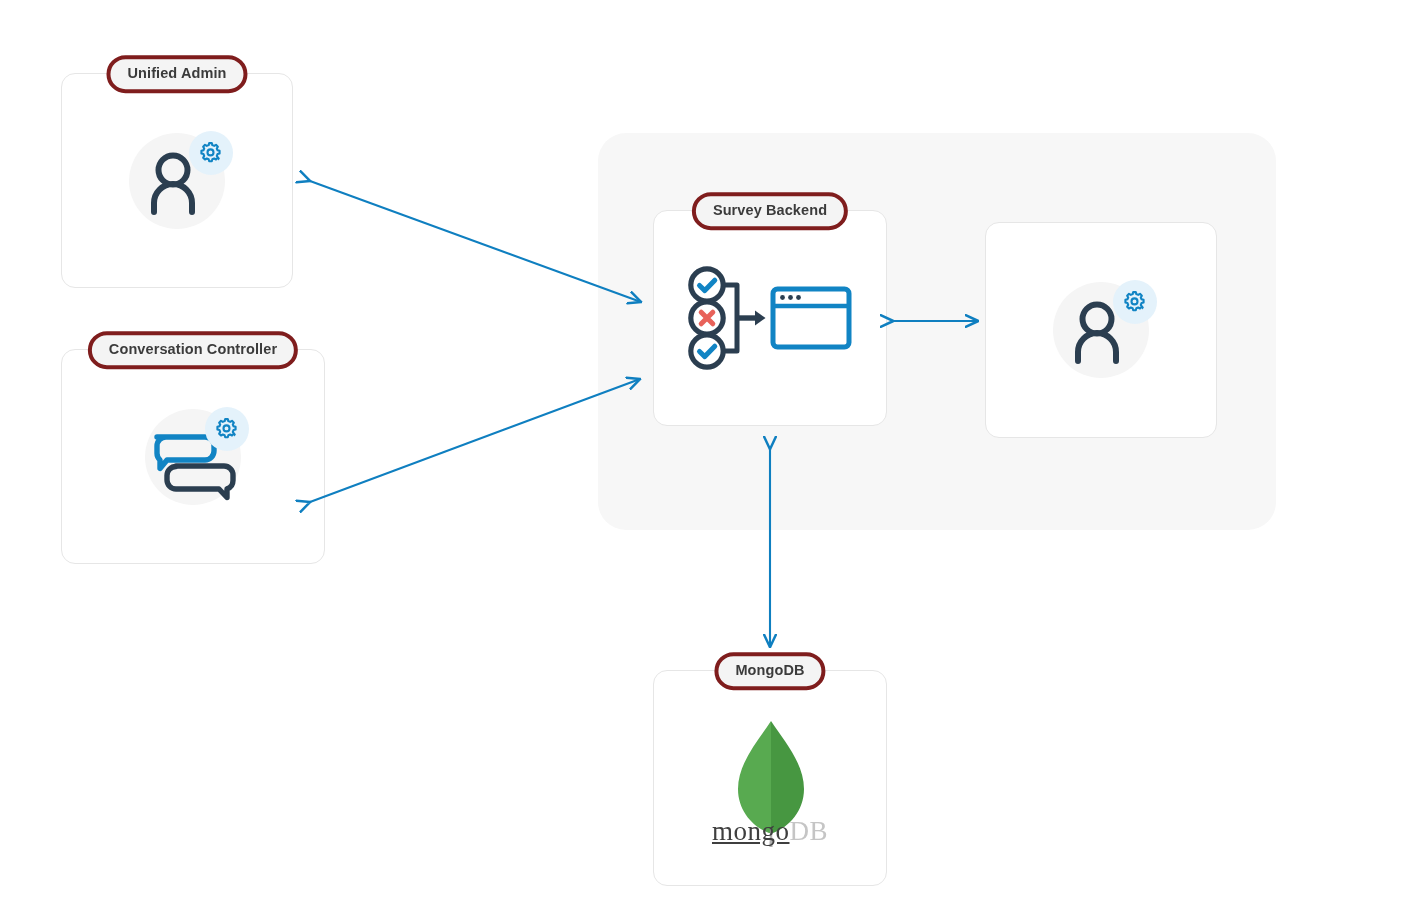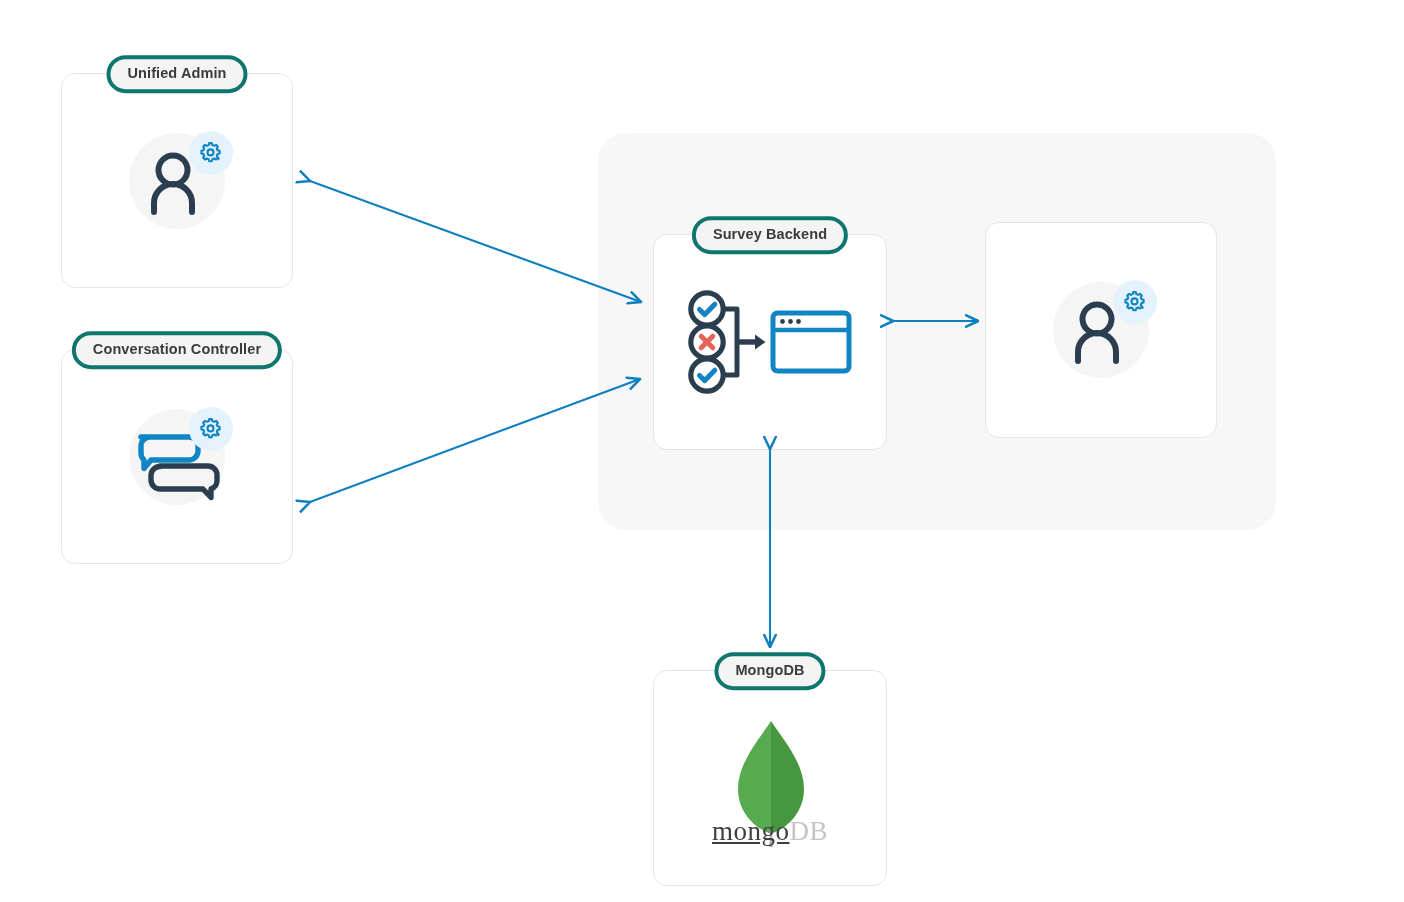--- a/index.html
+++ b/index.html
@@ -51,21 +51,21 @@
     display: flex;
     align-items: center;
     justify-content: center;
   }
   
   .pill {
     position: absolute;
     left: 50%;
     transform: translate(-50%, -50%);
     background: #f4f4f4;
-    border: 4px solid #0f766e;
+    border: 4px solid #7f1d1d;
     border-radius: 999px;
     padding: 6px 17px 7px 17px;
     font-size: 14.5px;
     font-weight: bold;
     color: #3b3b3b;
     white-space: nowrap;
     line-height: 1.15;
     z-index: 8;
     letter-spacing: 0.1px;
   }
@@ -157,21 +157,21 @@
             <circle cx="12.5" cy="12.4" r="3.0"></circle>
           </g>
           <path d="M20.6 16.4 L21.9 18.4 L20.6 20.4 L19.3 18.4 Z" fill="#1184c4"></path>
         </svg>
       </div>
     </div>
   </div>
   <div class="pill" style="top:0px;">Unified Admin</div>
 </div>
 
-<div class="card" style="left:61px; top:349px; width:232px; height:215px;">
+<div class="card" style="left:61px; top:349px; width:264px; height:215px;">
   <div class="card-body">
     <div class="avatar-wrap">
       <div class="avatar-disc"></div>
       <svg class="avatar-glyph" viewBox="0 0 96 96">
         <path d="M12 28 h48 a9 9 0 0 1 9 9 v5 a9 9 0 0 1 -9 9 h-38 l-7 8.5 v-8.5 a9 9 0 0 1 -3-6.7 v-7.3 a9 9 0 0 1 9 -9 z" fill="none" stroke="#1184c4" stroke-width="5.4" stroke-linejoin="round"></path>
         <path d="M31 57 h48 a9 9 0 0 1 9 9 v5.5 a9 9 0 0 1 -6 8.4 v8.6 l-8-8.5 h-43 a9 9 0 0 1 -9 -9 v-4.5 a9 9 0 0 1 9 -9 z" fill="none" stroke="#2b3e50" stroke-width="5.4" stroke-linejoin="round"></path>
       </svg>
       <div class="badge">
         <svg width="26" height="26" viewBox="0 0 26 26">
           <g fill="none" stroke="#1184c4" stroke-width="2.1" stroke-linejoin="round">
@@ -179,21 +179,21 @@
             <circle cx="12.5" cy="12.4" r="3.0"></circle>
           </g>
           <path d="M20.6 16.4 L21.9 18.4 L20.6 20.4 L19.3 18.4 Z" fill="#1184c4"></path>
         </svg>
       </div>
     </div>
   </div>
   <div class="pill" style="top:0px;">Conversation Controller</div>
 </div>
 
-<div class="card" style="left:653px; top:234px; width:234px; height:216px;">
+<div class="card" style="left:653px; top:210px; width:234px; height:216px;">
   <div class="card-body">
     <svg width="170" height="110" viewBox="0 0 170 110">
 
       <path d="M28 22 H52 V88 H28" fill="none" stroke="#2b3e50" stroke-width="5" stroke-linejoin="round"></path>
 
       <path d="M52 55 H76" stroke="#2b3e50" stroke-width="5.4" stroke-linecap="butt"></path>
       <path d="M70 47.5 L80.5 55 L70 62.5 Z" fill="#2b3e50"></path>
 
       <g>
         <circle cx="22" cy="22" r="16.2" fill="#ffffff" stroke="#2b3e50" stroke-width="5.2"></circle>

